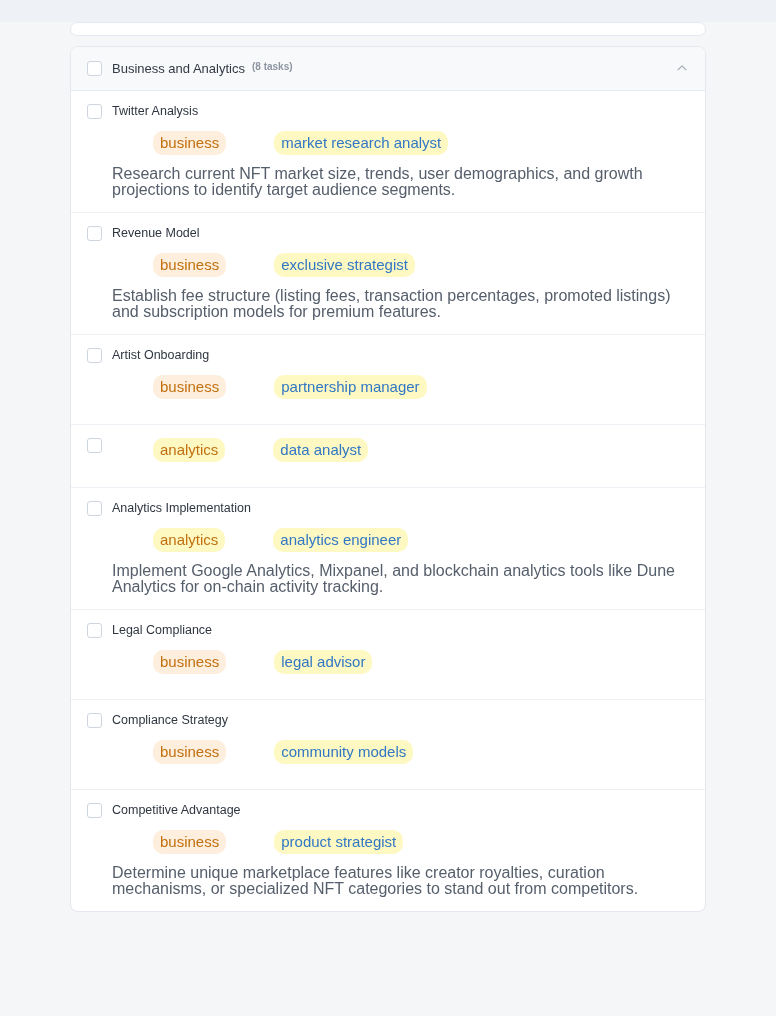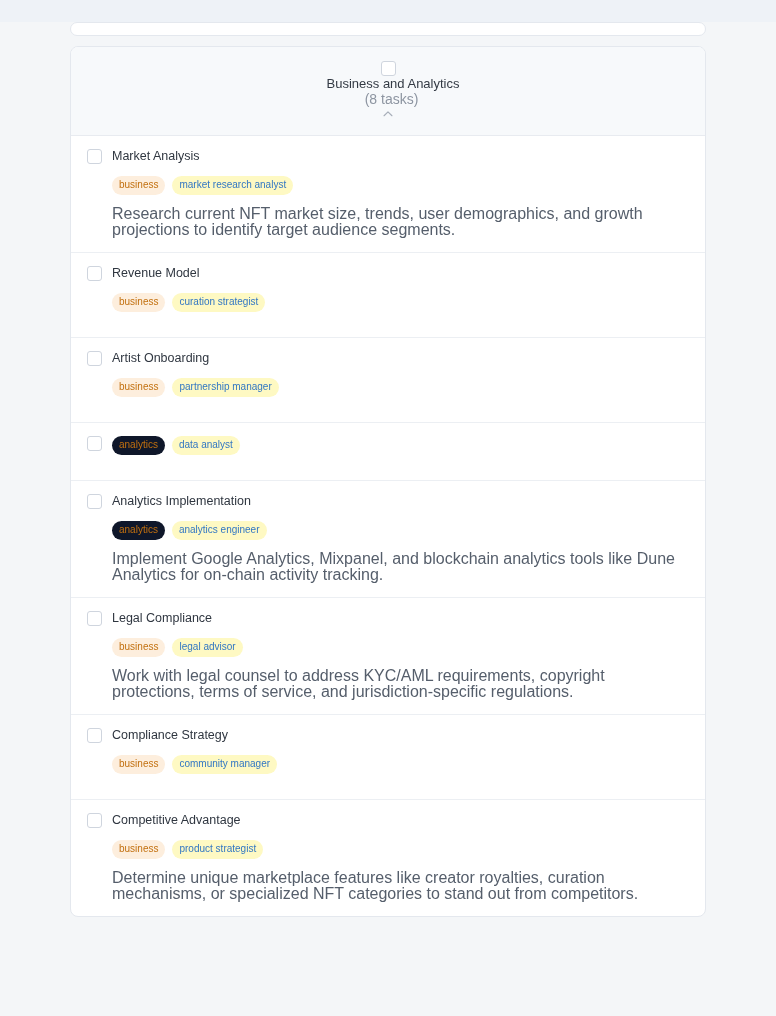--- a/index.html
+++ b/index.html
@@ -40,35 +40,35 @@
   .group-card {
     background: #ffffff;
     border: 1px solid #e4e8ee;
     border-radius: 8px;
     overflow: hidden;
   }
 
   
   .group-header {
     display: flex;
-    align-items: center;
+    align-items: flex-start;
     padding: 14px 16px;
     background: #f7f9fb;
     border-bottom: 1px solid #e8ebf0;
-    flex-direction: column;
   }
   .group-title {
     font-size: 13px;
     color: #333a44;
     margin-left: 10px;
   }
   .group-count {
-    font-size: 14px;
+    font-size: 10px;
     color: #8d95a1;
     margin-left: 7px;
+    font-weight: bold;
   }
   .group-spacer { flex: 1 1 auto; }
   .chevron {
     width: 14px;
     height: 14px;
     color: #a7aeb9;
     display: block;
   }
 
   
@@ -100,32 +100,33 @@
     color: #2f3640;
     line-height: 15px;
     margin-bottom: 12px;
   }
   .tags {
     display: flex;
     gap: 7px;
     margin-bottom: 11px;
   }
   .tag {
-    font-size: 10px;
+    font-size: 15px;
     line-height: 1;
     padding: 4px 7px 5px 7px;
     border-radius: 10px;
     white-space: nowrap;
+    margin-left: 41px;
   }
   .tag-business {
     background: #fdeedd;
     color: #c2700f;
   }
   .tag-analytics {
-    background: #0f172a;
+    background: #fef9c3;
     color: #c2700f;
   }
   .tag-role {
     background: #fef9c3;
     color: #3277c3;
   }
   .task-desc {
     font-size: 16px;
     color: #555e6b;
     line-height: 16px;
@@ -152,36 +153,37 @@
         <svg class="chevron" viewBox="0 0 16 16" fill="none" stroke="currentColor" stroke-width="1.3" stroke-linecap="round" stroke-linejoin="round">
           <path d="M3.5 10 L8 5.5 L12.5 10"></path>
         </svg>
       </span>
     </div>
 
     <div id="task-rows">
         <div class="task">
           <span class="cb"></span>
           <div class="task-body">
-            <div class="task-title">Market Analysis</div>
+            <div class="task-title">Twitter Analysis</div>
             <div class="tags">
               <span class="tag tag-business">business</span>
               <span class="tag tag-role">market research analyst</span>
             </div>
             <div class="task-desc">Research current NFT market size, trends, user demographics, and growth projections to identify target audience segments.</div>
           </div>
         </div>
         <div class="task">
           <span class="cb"></span>
           <div class="task-body">
             <div class="task-title">Revenue Model</div>
             <div class="tags">
               <span class="tag tag-business">business</span>
-              <span class="tag tag-role">curation strategist</span>
-            </div>
+              <span class="tag tag-role">exclusive strategist</span>
+            </div>
+            <div class="task-desc">Establish fee structure (listing fees, transaction percentages, promoted listings) and subscription models for premium features.</div>
           </div>
         </div>
         <div class="task">
           <span class="cb"></span>
           <div class="task-body">
             <div class="task-title">Artist Onboarding</div>
             <div class="tags">
               <span class="tag tag-business">business</span>
               <span class="tag tag-role">partnership manager</span>
             </div>
@@ -208,30 +210,29 @@
           </div>
         </div>
         <div class="task">
           <span class="cb"></span>
           <div class="task-body">
             <div class="task-title">Legal Compliance</div>
             <div class="tags">
               <span class="tag tag-business">business</span>
               <span class="tag tag-role">legal advisor</span>
             </div>
-            <div class="task-desc">Work with legal counsel to address KYC/AML requirements, copyright protections, terms of service, and jurisdiction-specific regulations.</div>
           </div>
         </div>
         <div class="task">
           <span class="cb"></span>
           <div class="task-body">
             <div class="task-title">Compliance Strategy</div>
             <div class="tags">
               <span class="tag tag-business">business</span>
-              <span class="tag tag-role">community manager</span>
+              <span class="tag tag-role">community models</span>
             </div>
           </div>
         </div>
         <div class="task">
           <span class="cb"></span>
           <div class="task-body">
             <div class="task-title">Competitive Advantage</div>
             <div class="tags">
               <span class="tag tag-business">business</span>
               <span class="tag tag-role">product strategist</span>

